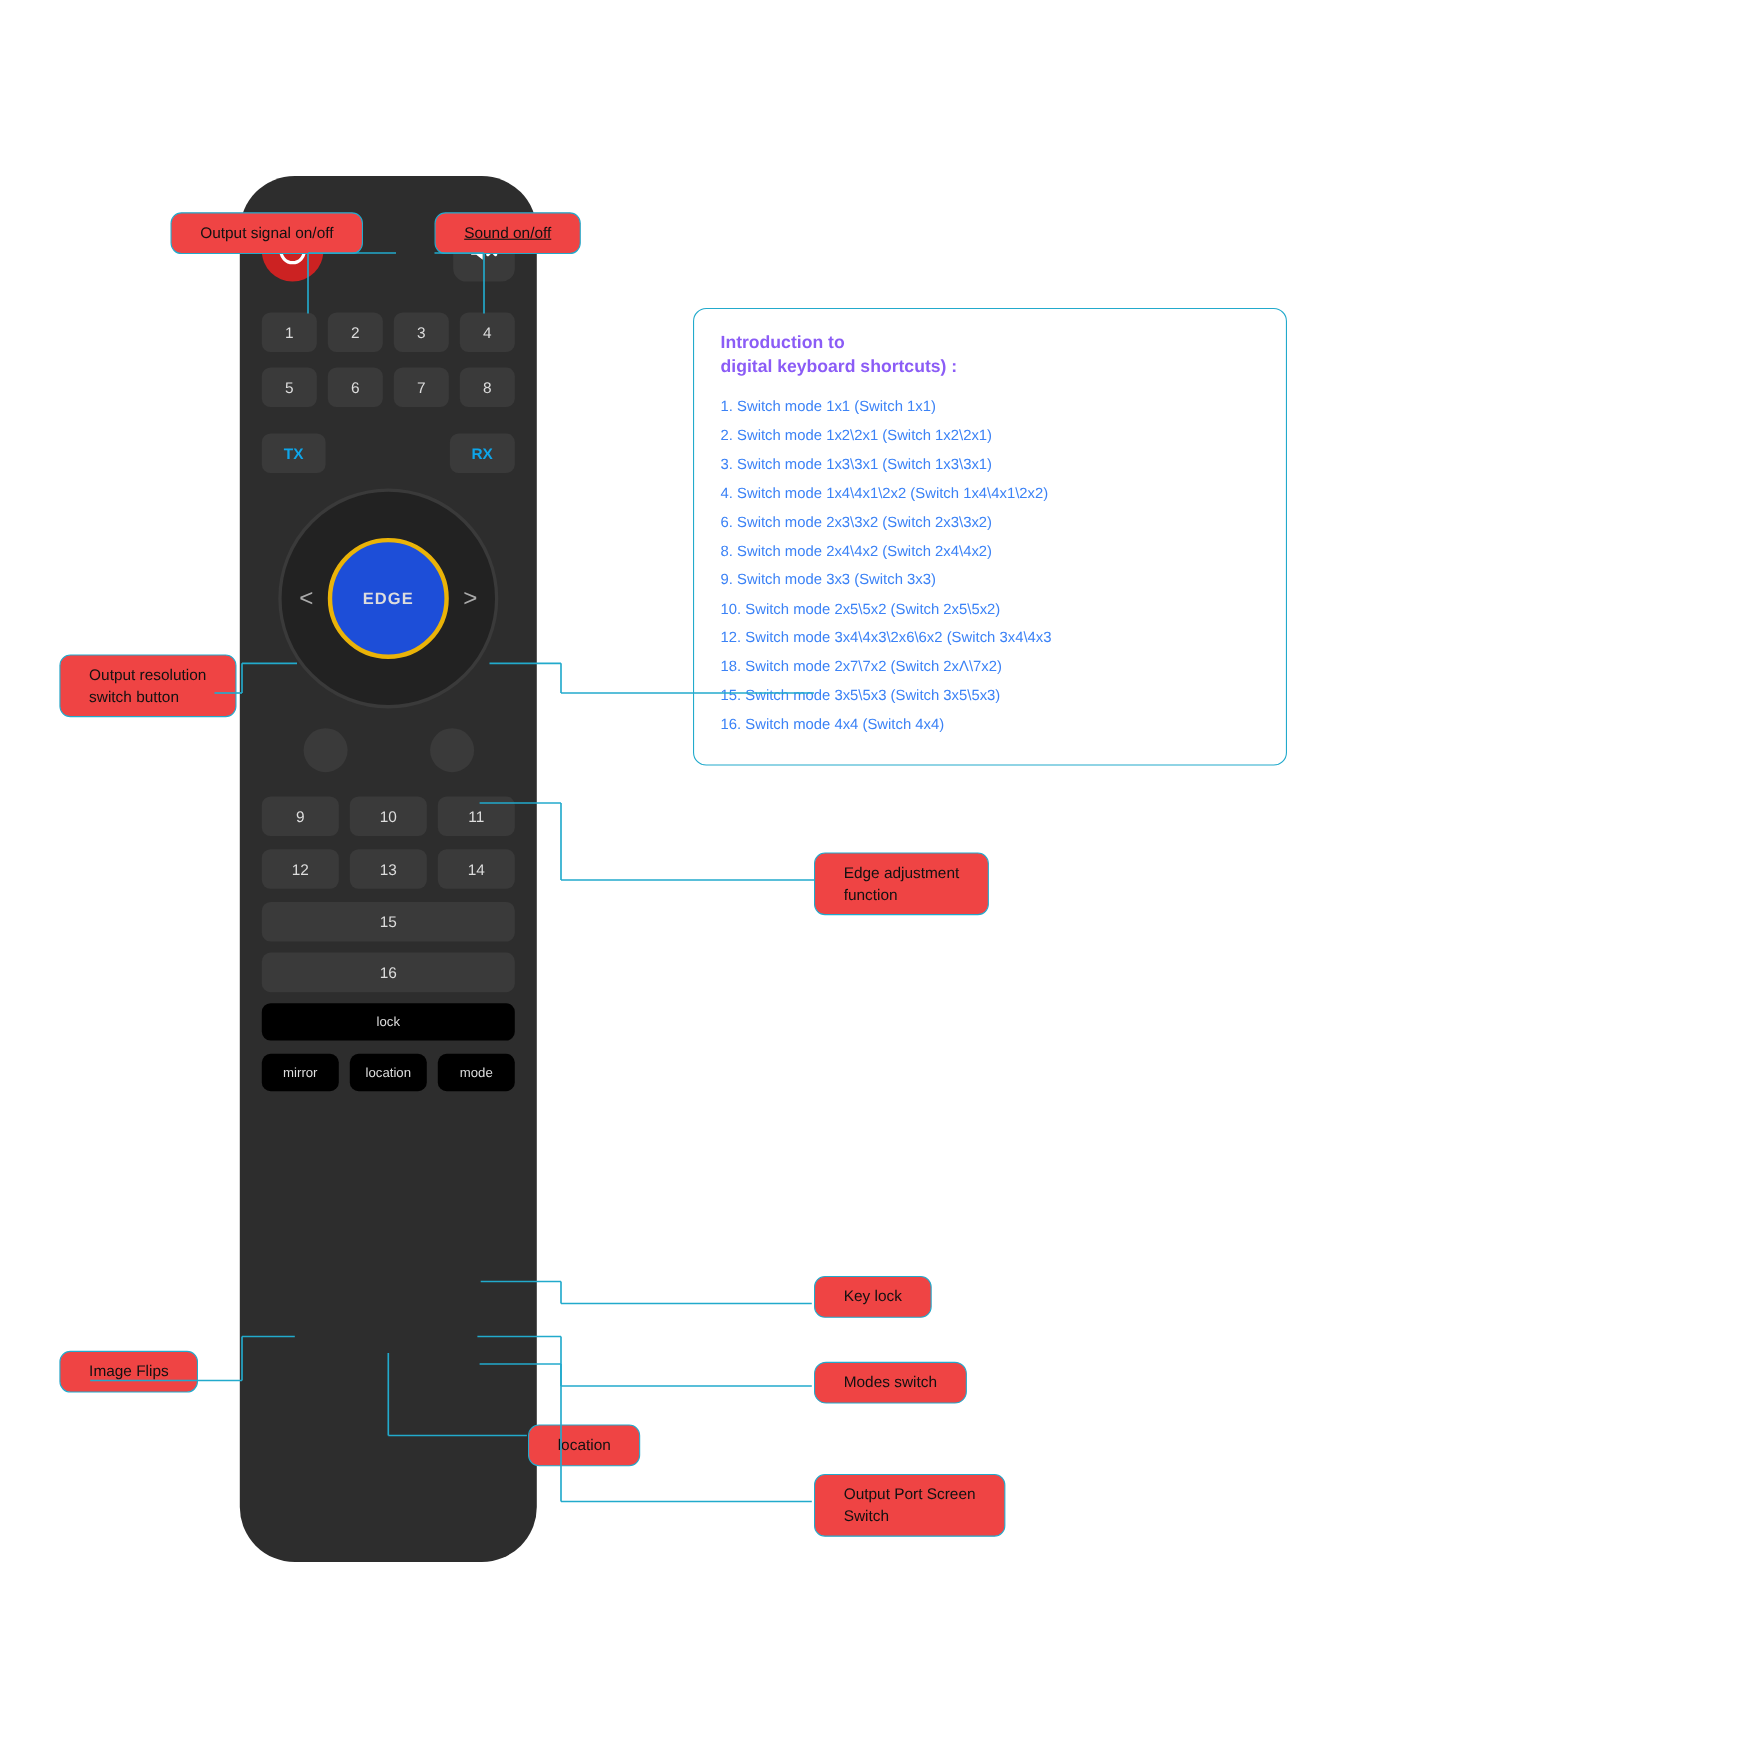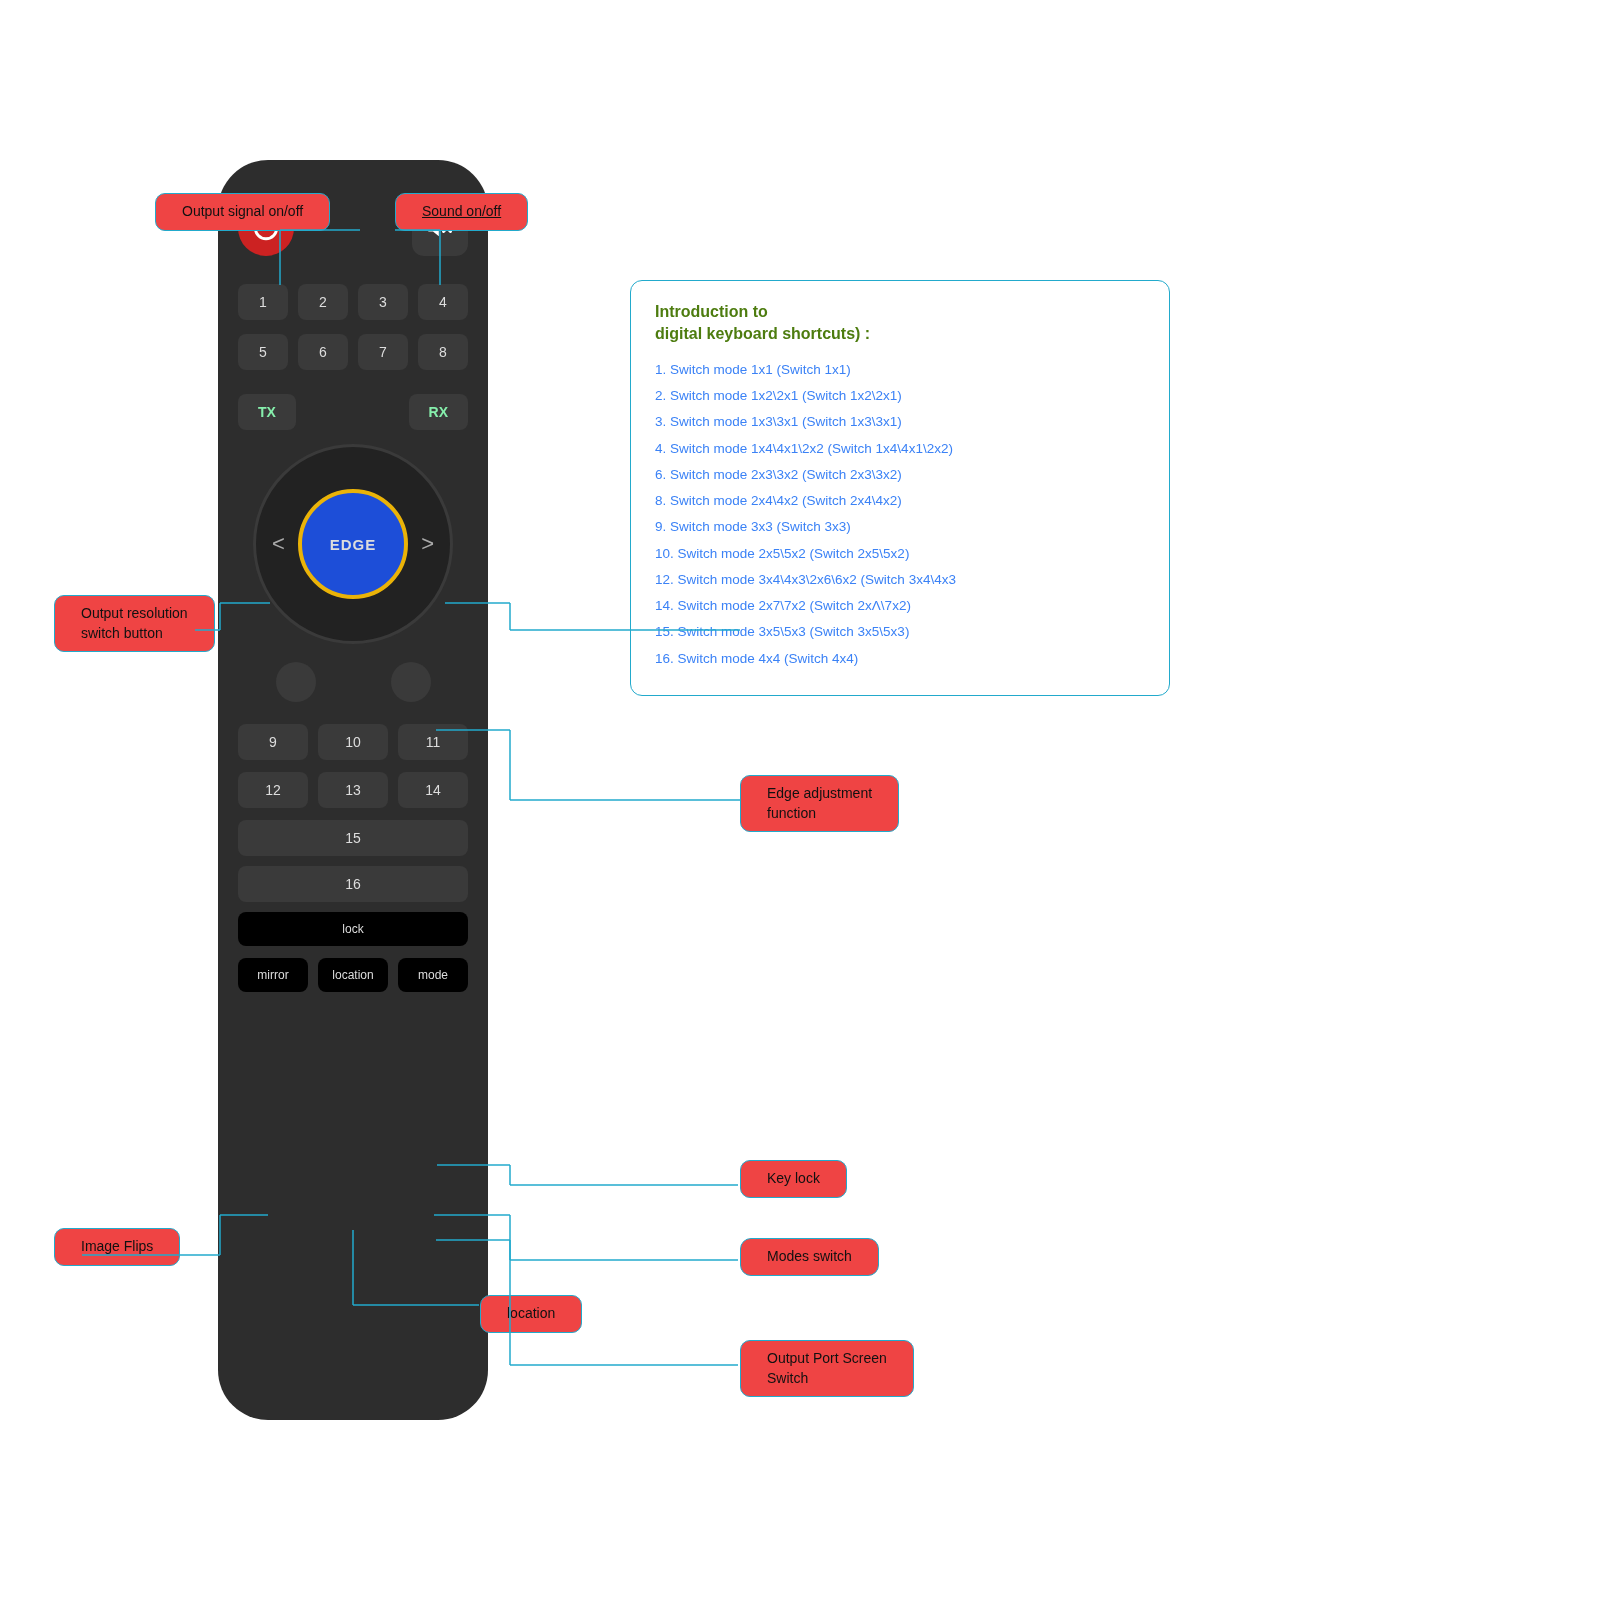--- a/index.html
+++ b/index.html
@@ -107,21 +107,21 @@
       justify-content: space-between;
       align-items: center;
       margin-bottom: 14px;
       margin-top: 10px;
     }
 
     .tx-btn, .rx-btn {
       background: #3a3a3a;
       border: none;
       border-radius: 8px;
-      color: #86efac;
+      color: #0ea5e9;
       font-size: 14px;
       font-weight: bold;
       padding: 10px 20px;
       cursor: pointer;
     }
 
     
     .edge-controller {
       width: 200px;
       height: 200px;
@@ -242,21 +242,21 @@
       width: 540px;
       border: 1.5px solid #22aacc;
       border-radius: 12px;
       padding: 20px 24px;
       background: white;
     }
 
     .shortcuts-title {
       font-size: 16px;
       font-weight: bold;
-      color: #4d7c0f;
+      color: #8b5cf6;
       margin-bottom: 14px;
       line-height: 1.4;
     }
 
     .shortcut-item {
       font-size: 13.5px;
       color: #3b82f6;
       margin-bottom: 6px;
       line-height: 1.5;
     }
@@ -438,16 +438,16 @@
   </div>
   <div class="shortcut-item">1. Switch mode 1x1 (Switch 1x1)</div>
   <div class="shortcut-item">2. Switch mode 1x2\2x1 (Switch 1x2\2x1)</div>
   <div class="shortcut-item">3. Switch mode 1x3\3x1 (Switch 1x3\3x1)</div>
   <div class="shortcut-item">4. Switch mode 1x4\4x1\2x2 (Switch 1x4\4x1\2x2)</div>
   <div class="shortcut-item">6. Switch mode 2x3\3x2 (Switch 2x3\3x2)</div>
   <div class="shortcut-item">8. Switch mode 2x4\4x2 (Switch 2x4\4x2)</div>
   <div class="shortcut-item">9. Switch mode 3x3 (Switch 3x3)</div>
   <div class="shortcut-item">10. Switch mode 2x5\5x2 (Switch 2x5\5x2)</div>
   <div class="shortcut-item">12. Switch mode 3x4\4x3\2x6\6x2 (Switch 3x4\4x3</div>
-  <div class="shortcut-item">14. Switch mode 2x7\7x2 (Switch 2xΛ\7x2)</div>
+  <div class="shortcut-item">18. Switch mode 2x7\7x2 (Switch 2xΛ\7x2)</div>
   <div class="shortcut-item">15. Switch mode 3x5\5x3 (Switch 3x5\5x3)</div>
   <div class="shortcut-item">16. Switch mode 4x4 (Switch 4x4)</div>
 </div>
 
 </body></html>

